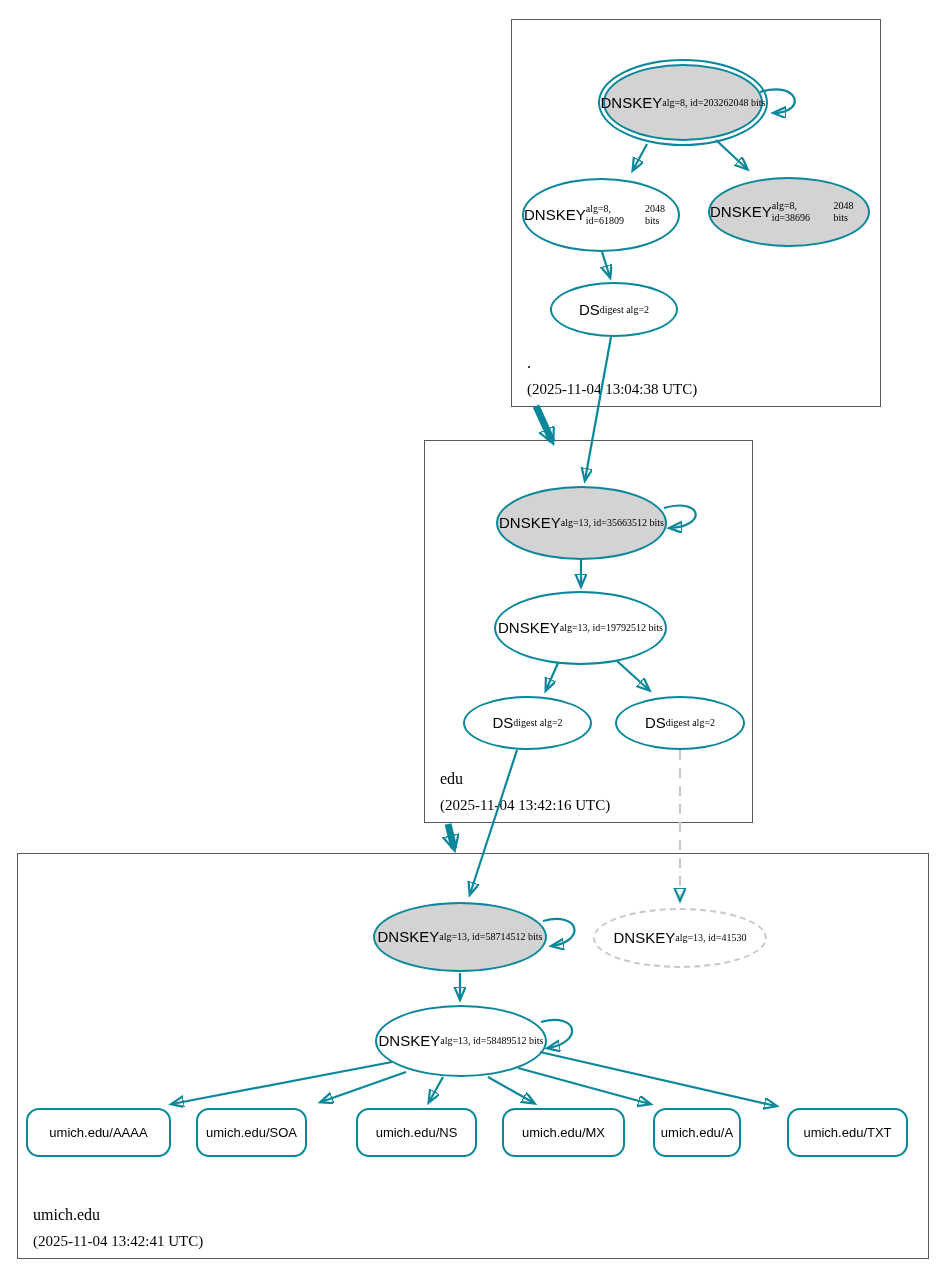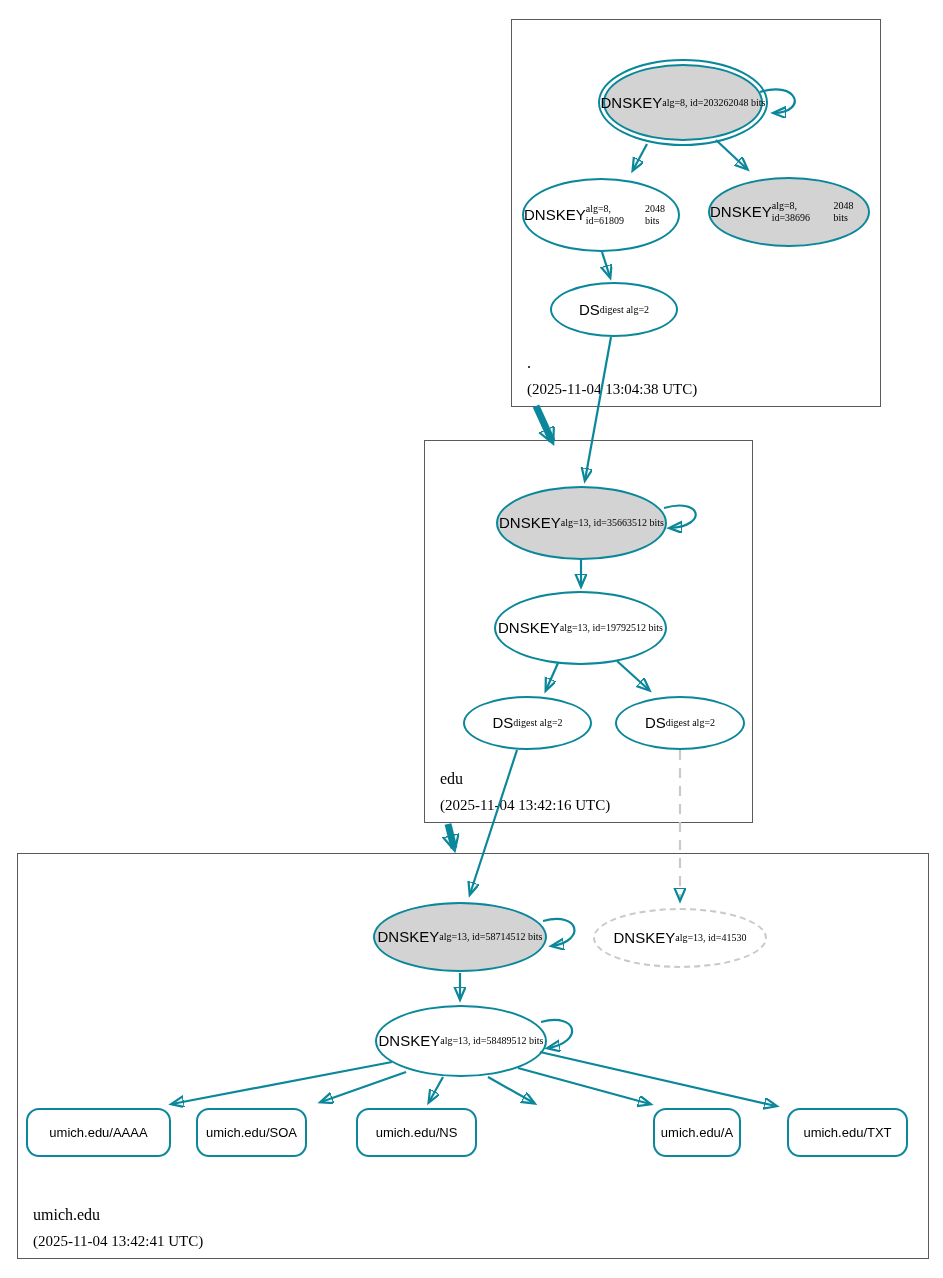--- a/index.html
+++ b/index.html
@@ -115,20 +115,23 @@
 
   <div class="node rrset" style="left:26px;top:1108px;width:145px;height:49px">
     <span>umich.edu/AAAA</span>
   </div>
   <div class="node rrset" style="left:196px;top:1108px;width:111px;height:49px">
     <span>umich.edu/SOA</span>
   </div>
   <div class="node rrset" style="left:356px;top:1108px;width:121px;height:49px">
     <span>umich.edu/NS</span>
   </div>
+  <div class="node rrset" style="left:502px;top:1108px;width:123px;height:49px">
+    <span>umich.edu/MX</span>
+  </div>
   <div class="node rrset" style="left:653px;top:1108px;width:88px;height:49px">
     <span>umich.edu/A</span>
   </div>
   <div class="node rrset" style="left:787px;top:1108px;width:121px;height:49px">
     <span>umich.edu/TXT</span>
   </div>
 
   <svg class="edges" width="943" height="1278" viewBox="0 0 943 1278">
     <defs>
       <marker id="mArr" markerUnits="userSpaceOnUse" markerWidth="16" markerHeight="13" refX="12" refY="5.5" orient="auto">

